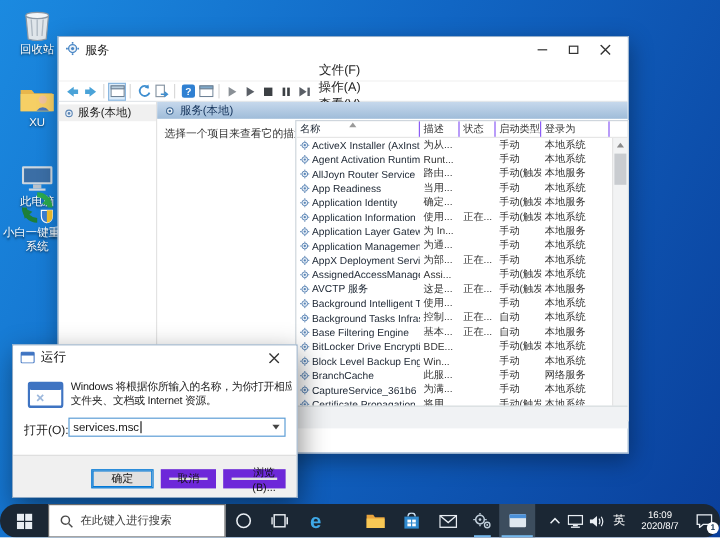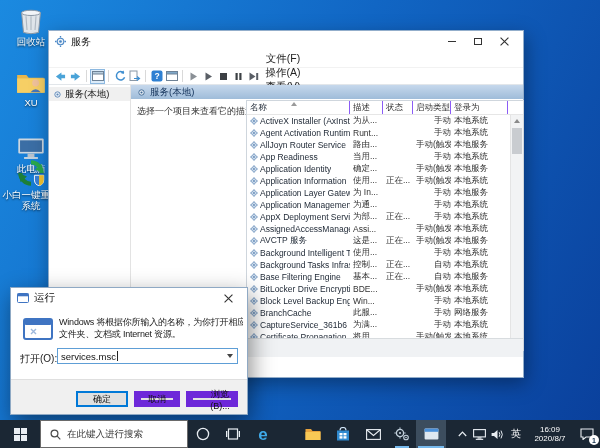--- a/index.html
+++ b/index.html
@@ -42,21 +42,21 @@
     border:1px solid #cfd6dd;overflow:hidden;}
   .lhdr{position:relative;height:14px;display:flex;font-size:8.5px;color:#333;border-bottom:1px solid #e6e6e6;}
   .hcell{display:flex;align-items:center;padding-left:3px;border-right:1px solid #8b5cf6;height:100%;overflow:hidden;white-space:nowrap;}
   .sort{position:absolute;top:1px;left:44px;width:0;height:0;border-left:3px solid transparent;
     border-right:3px solid transparent;border-bottom:4px solid #9a9a9a;}
   .lrows{position:absolute;left:0;top:14px;right:13px;bottom:0;overflow:hidden;}
   .svc-row{height:12px;display:flex;align-items:center;font-size:8.5px;color:#333;white-space:nowrap;}
   .cell{overflow:hidden;padding-left:3px;flex:none;}
   .w-name{width:103px;display:flex;align-items:center;gap:2px;color:#1c2633;}
   .w-name span{overflow:hidden;white-space:nowrap;}
-  .w-desc{width:33px;}.w-stat{width:30px;}.w-type{width:38px;text-align:right;}.w-log{width:57px;}
+  .w-desc{width:33px;}.w-stat{width:30px;}.w-type{width:38px;}.w-log{width:57px;}
   .vscroll{position:absolute;right:0;top:14px;bottom:0;width:13px;background:#f2f3f4;border-left:1px solid #e4e4e4;}
   .sarrow{position:absolute;left:3px;width:0;height:0;border-left:3.5px solid transparent;border-right:3.5px solid transparent;}
   .sup{top:4px;border-bottom:4px solid #8a8a8a;}
   .sdn{bottom:4px;border-top:4px solid #8a8a8a;}
   .sthumb{position:absolute;left:1px;top:13px;width:10px;height:26px;background:#c9ccd0;}
   .statusbar{position:absolute;left:0;right:0;bottom:0;height:19px;background:#f0f2f4;border-top:1px solid #d8dcdf;}
 
   
   .win-run{position:absolute;left:10px;top:287px;width:238px;height:128px;background:#fff;
     border:1px solid #8fa9c4;box-shadow:3px 8px 22px rgba(0,0,0,.45);}
@@ -70,21 +70,21 @@
     background:#fff;display:flex;align-items:center;padding-left:3px;font-size:9.5px;color:#111;}
   .caret{width:1px;height:10px;background:#222;margin-left:1px;}
   .combo .chev{margin-left:auto;margin-right:4px;width:0;height:0;border-left:3.5px solid transparent;
     border-right:3.5px solid transparent;border-top:4px solid #444;}
   .rbtns{position:absolute;left:0;right:0;bottom:0;height:35px;background:#f0f0f0;border-top:1px solid #dfdfdf;}
   .rbtn{position:absolute;top:11px;height:16px;background:#e1e1e1;border:7px solid #6d28d9;
     font-size:9px;color:#111;font-family:"Liberation Sans",sans-serif;display:flex;align-items:center;justify-content:center;}
   .rbtn.def{border:1px solid #0078d7;box-shadow:inset 0 0 0 1px #0078d7;}
 
   
-  .taskbar{position:absolute;left:0;bottom:0;width:600px;height:28px;background:#1b2734;display:flex;align-items:stretch;}
+  .taskbar{position:absolute;left:0;bottom:0;width:600px;height:28px;background:#1b2734;display:flex;align-items:stretch;border-radius:14px;}
   .tslot{width:30px;display:flex;align-items:center;justify-content:center;position:relative;flex:none;}
   .tslot.running::after{content:"";position:absolute;bottom:0;left:7px;right:7px;height:2px;background:#76b9ed;}
   .tslot.active{background:#3c4d5e;}
   .tslot.active::after{left:2px;right:2px;}
   .start{width:40px;}
   .sbox{width:148px;background:#fff;display:flex;align-items:center;gap:6px;padding-left:9px;flex:none;border:1px solid #6a6a6a;}
   .sbox span{font-size:9.5px;color:#3a3a3a;white-space:nowrap;}
   .spacer20{width:20px;flex:none;}
   .grow{flex:1;}
   .tray{display:flex;align-items:center;flex:none;}

